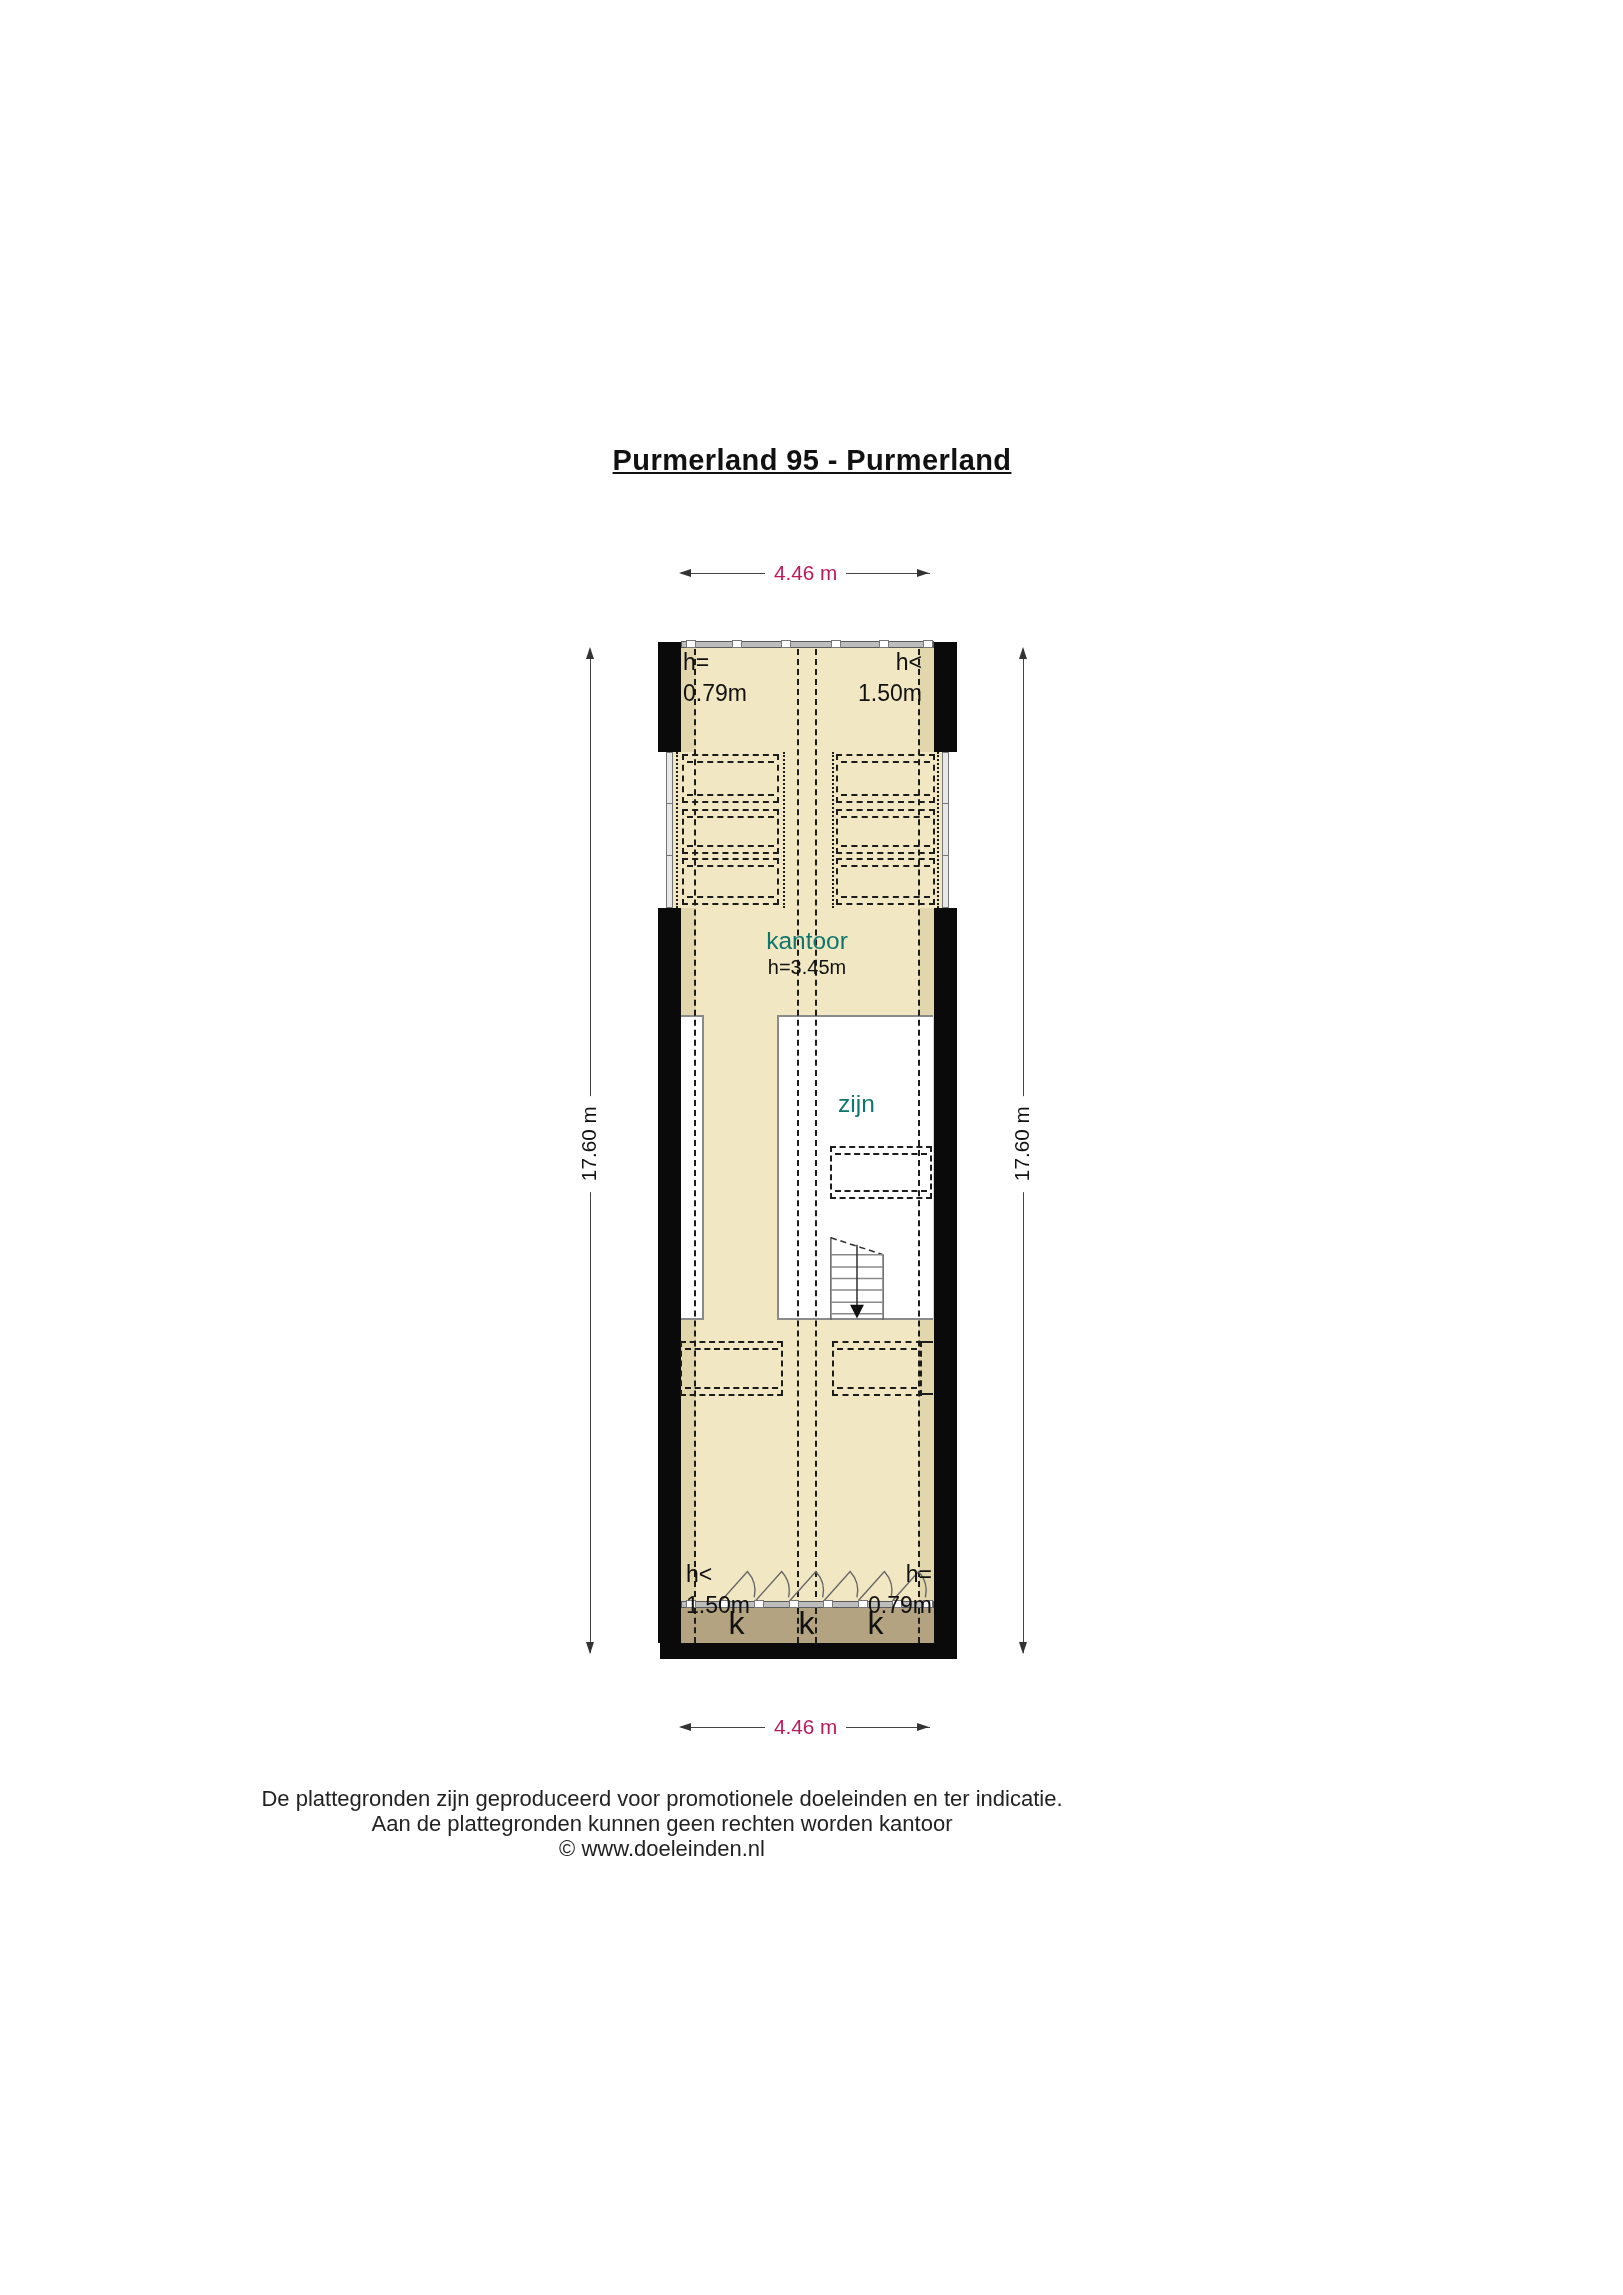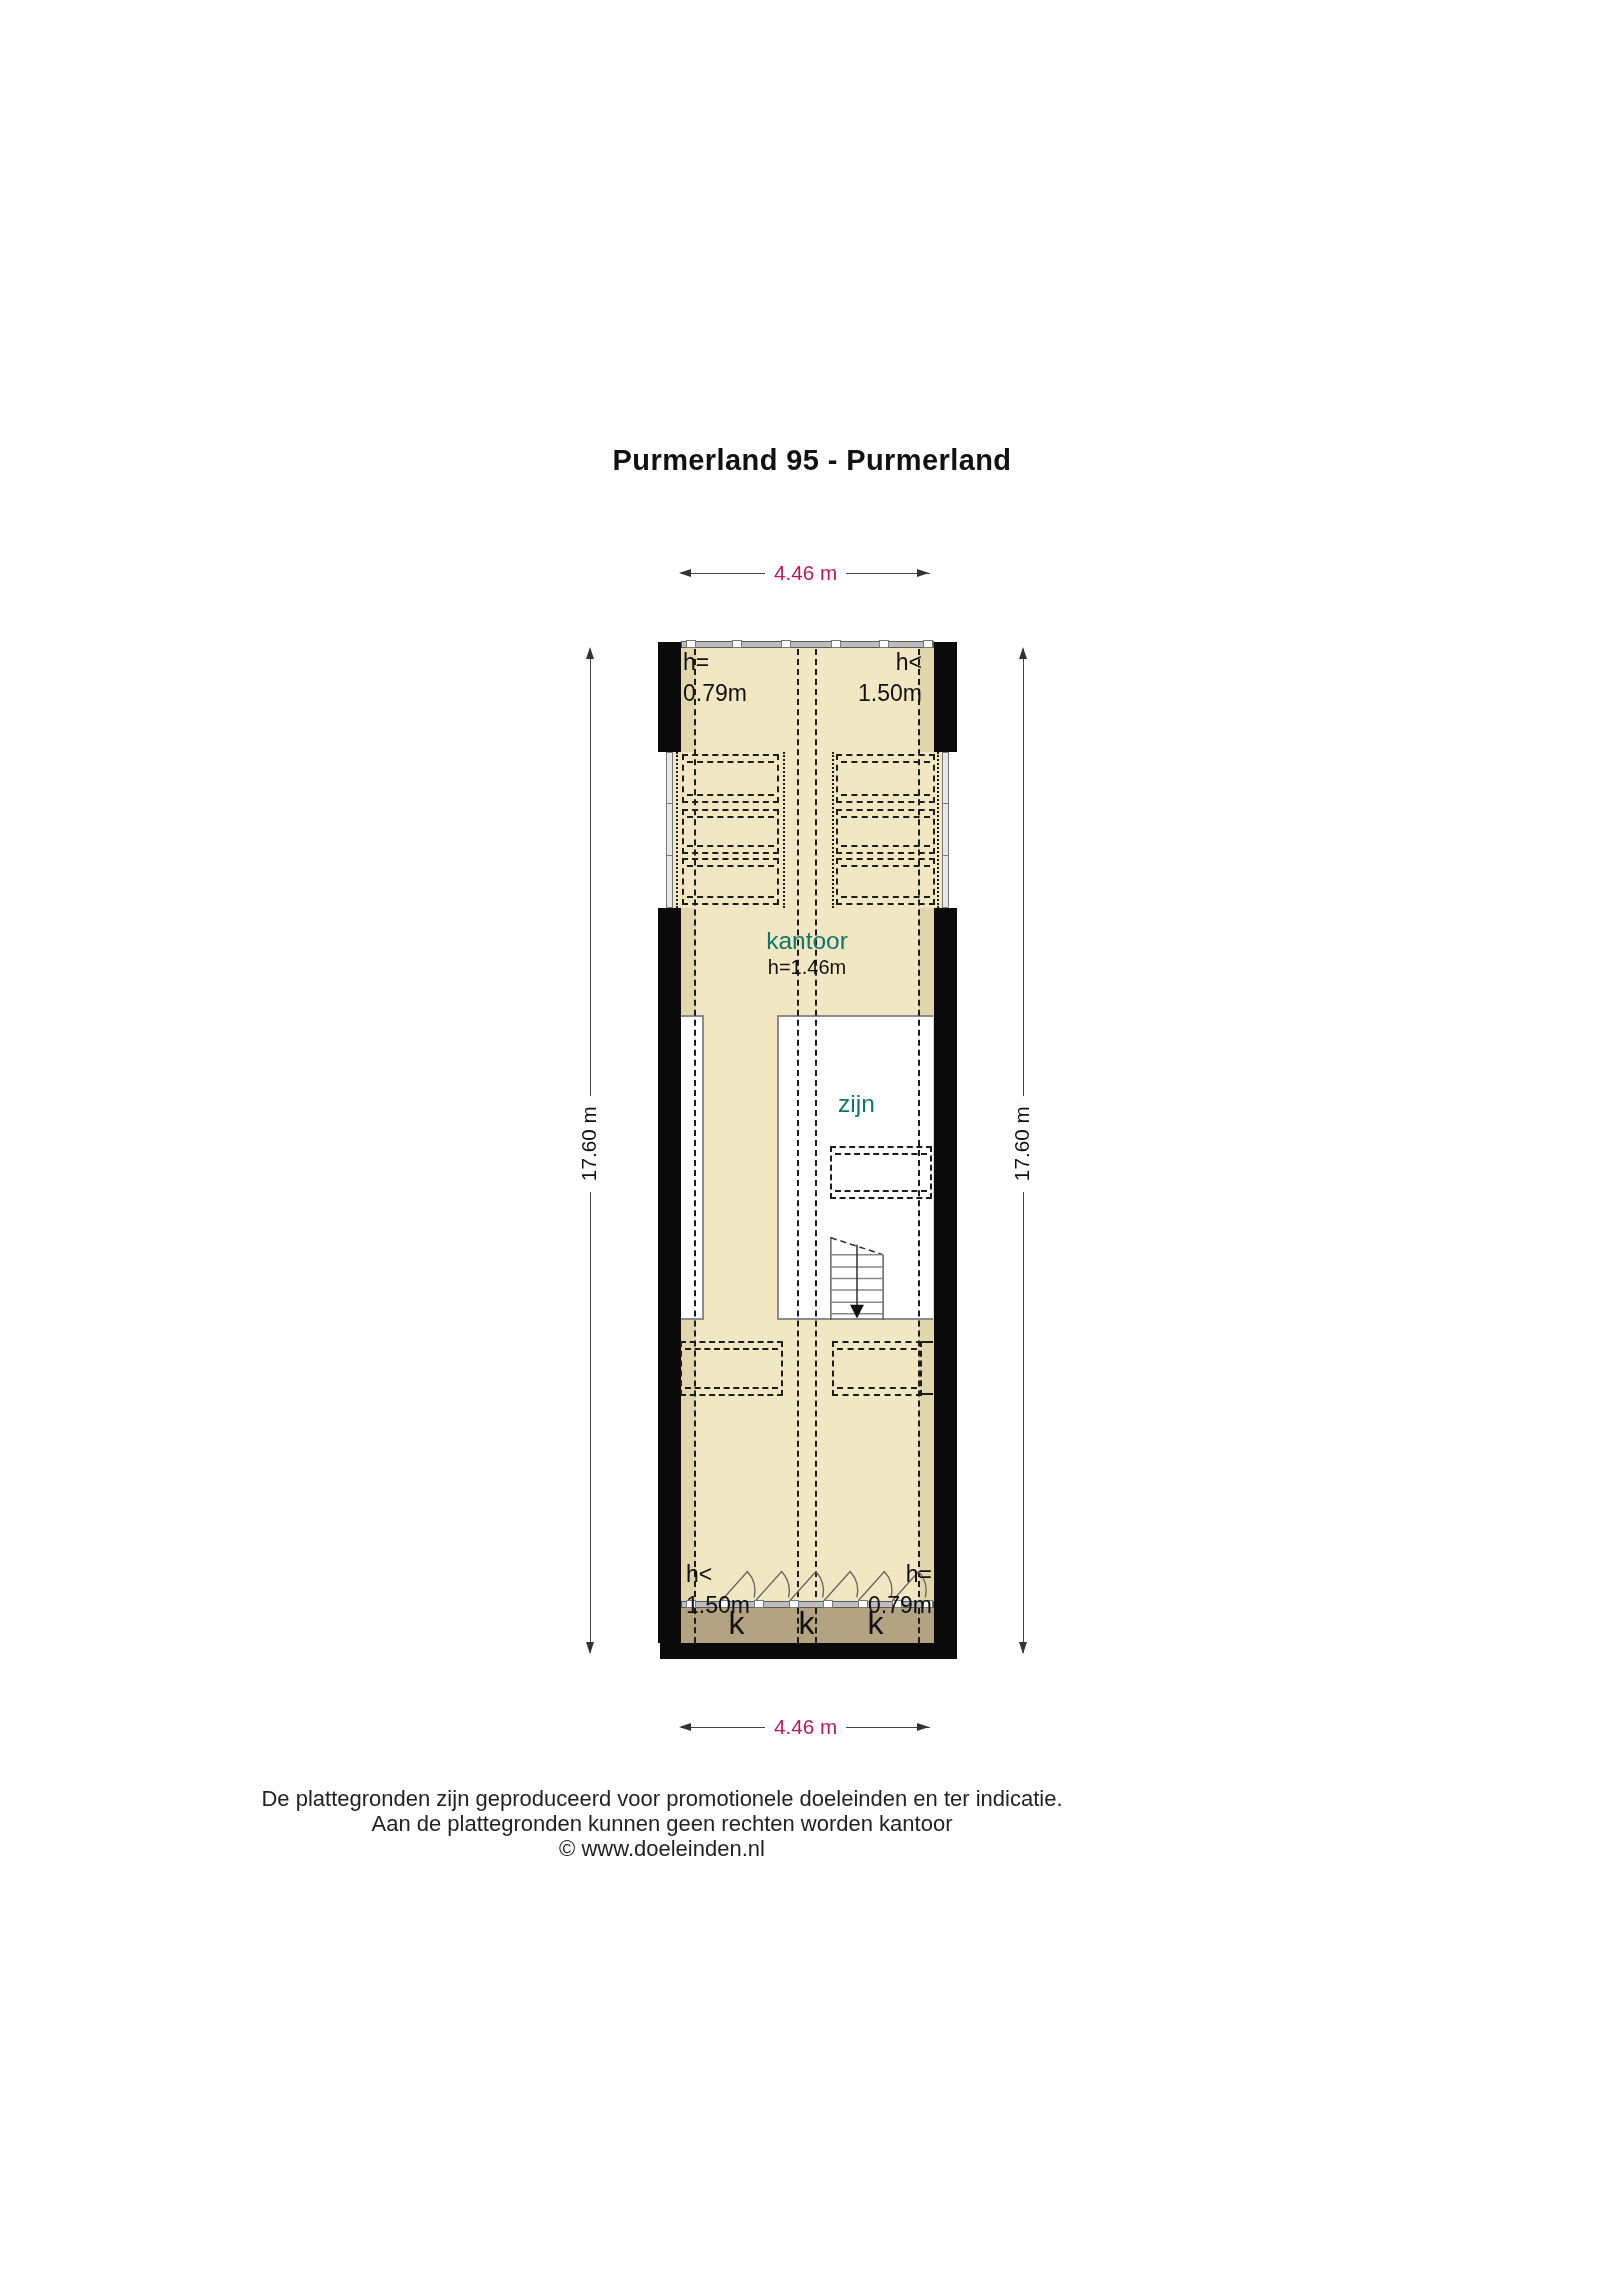--- a/index.html
+++ b/index.html
@@ -3,21 +3,21 @@
 <meta charset="utf-8">
 <style>
   html,body{margin:0;padding:0;}
   body{
     width:1624px;height:2295px;position:relative;background:#fff;
     font-family:"Liberation Sans", sans-serif;color:#111;
   }
   .abs{position:absolute;}
   
   .title{left:0;top:442px;width:1624px;text-align:center;font-weight:bold;
-         font-size:29px;line-height:36px;letter-spacing:0.4px;}
+         font-size:29px;line-height:36px;letter-spacing:0.4px;text-decoration:underline;}
   .footer{left:0;top:1786px;width:1324px;text-align:center;
           font-size:22px;line-height:25px;color:#222;}
   
   .hline{height:0;border-top:1.5px solid #444;}
   .vline{width:0;border-left:1.5px solid #444;}
   .dim-label-h{background:#fff;padding:0 9.2px;font-size:20.7px;color:#be185d;}
   .dim-wrap-h{text-align:center;}
   .vdim-label{writing-mode:vertical-rl;transform:rotate(180deg);
               background:#fff;padding:10.7px 2.3px;font-size:20.7px;color:#111;}
   .arr{width:0;height:0;}
@@ -204,21 +204,21 @@
   <div class="abs hlabel" style="left:686px;top:1559px;">
     <div>h&lt;</div>
     <div>1.50m</div>
   </div>
   <div class="abs hlabel" style="left:803px;top:1559px;width:129px;text-align:right;">
     <div>h=</div>
     <div>0.79m</div>
   </div>
 
   <div class="abs room-name" style="left:692px;top:927px;width:230px;">kantoor</div>
-  <div class="abs room-h" style="left:692px;top:956px;width:230px;">h=1.46m</div>
+  <div class="abs room-h" style="left:692px;top:956px;width:230px;">h=3.45m</div>
   <div class="abs room-name" style="left:780px;top:1090px;width:153px;">zijn</div>
 
 </div>
 
 <div class="abs hline" style="left:681px;top:1727px;width:249px;"></div>
 <div class="abs arr left" style="left:679px;top:1723px;"></div>
 <div class="abs arr right" style="left:917px;top:1723px;"></div>
 <div class="abs dim-wrap-h" style="left:681px;top:1715px;width:249px;">
   <span class="dim-label-h">4.46 m</span>
 </div>

